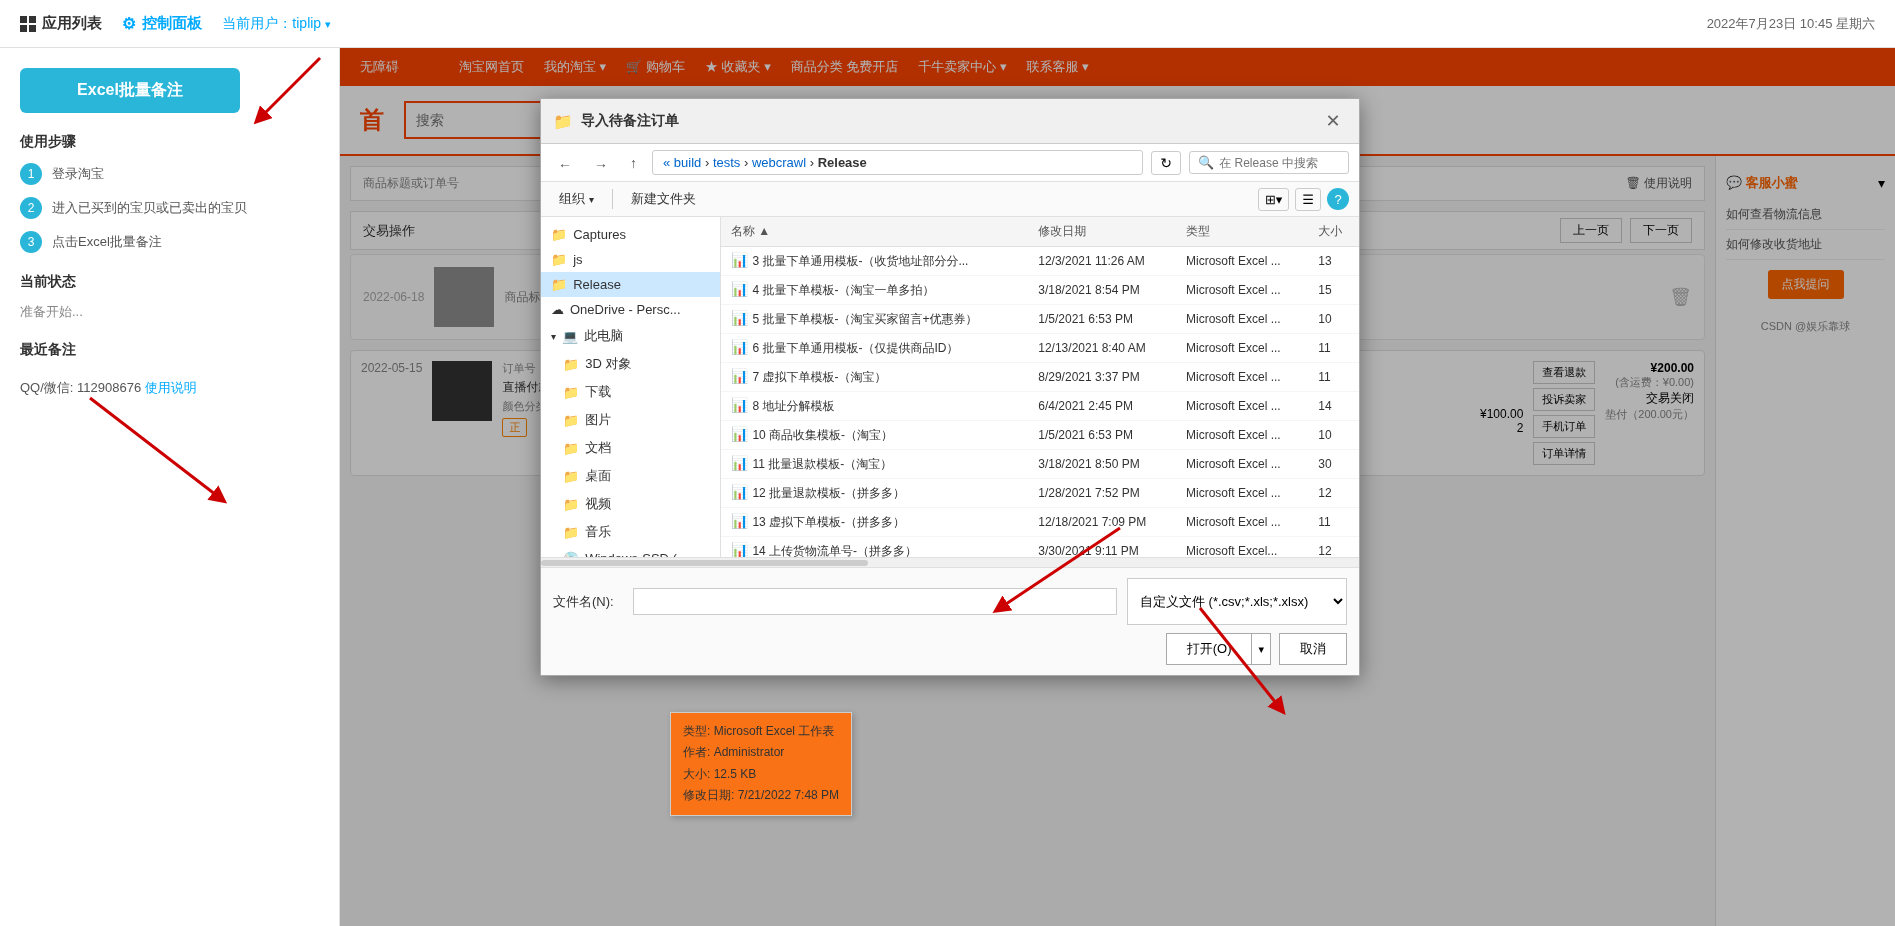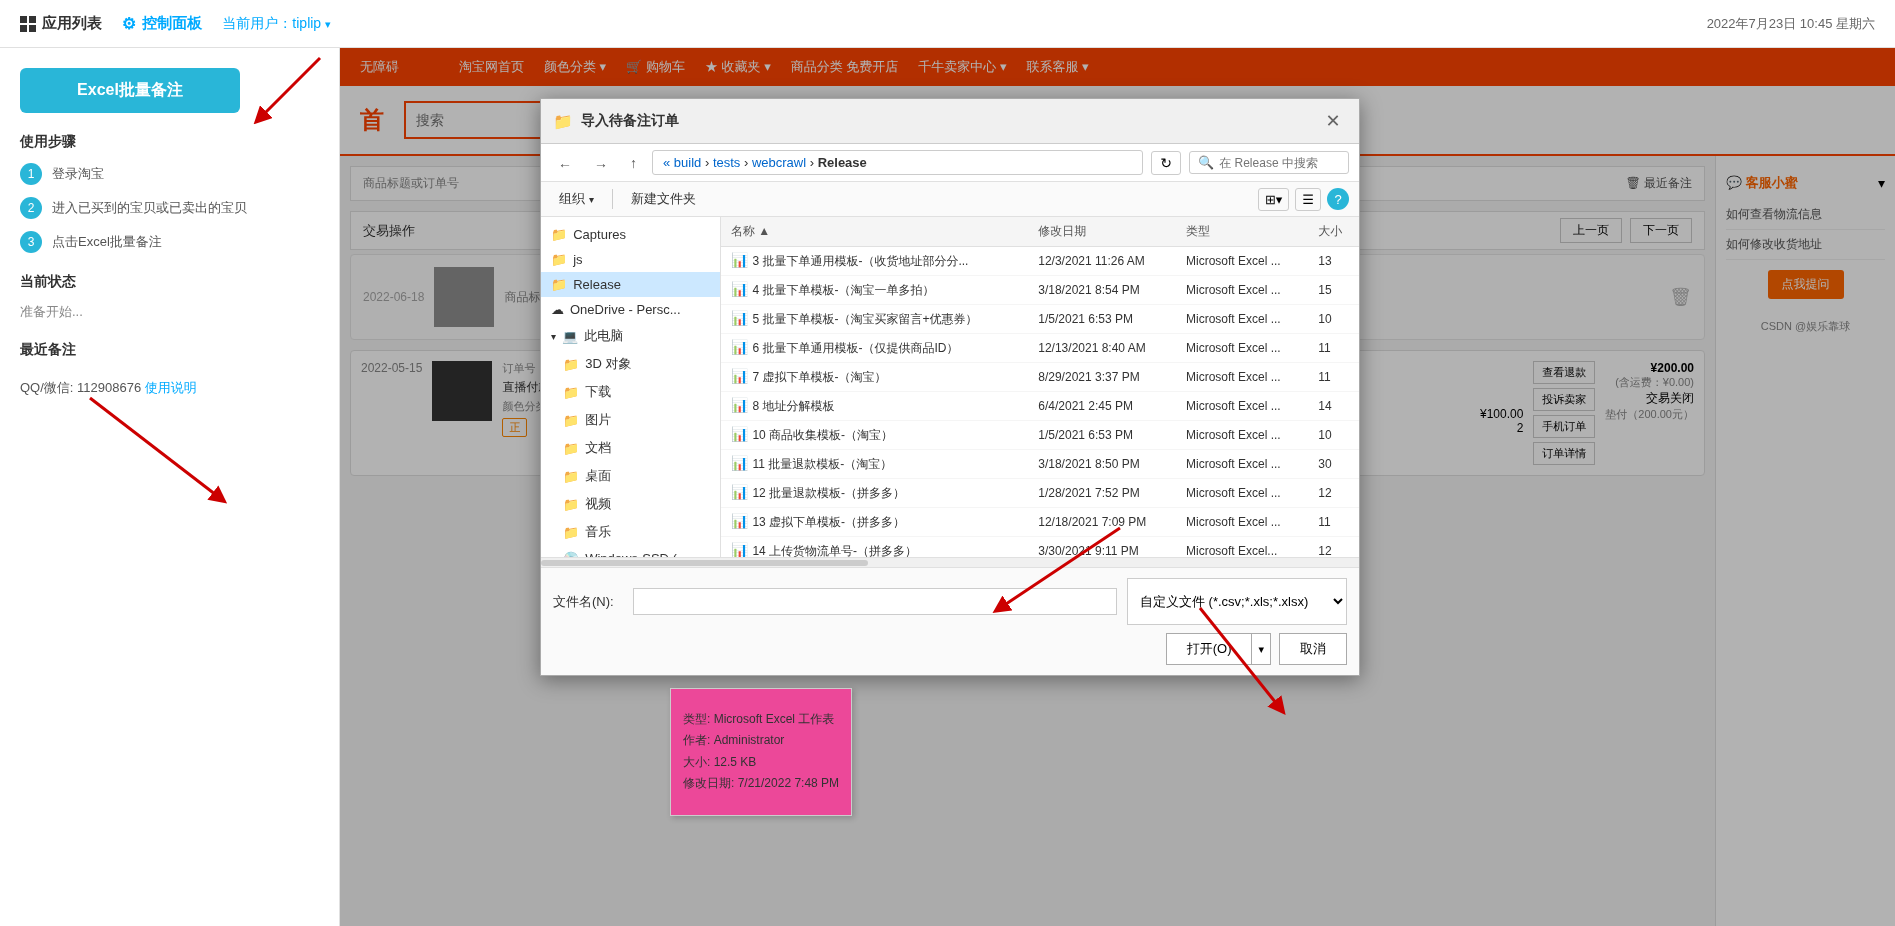--- a/index.html
+++ b/index.html
@@ -483,23 +483,23 @@
       padding: 6px 20px;
       font-size: 13px;
       cursor: pointer;
     }
 
     
     .file-tooltip {
       position: absolute;
       bottom: 110px;
       left: 330px;
-      background: #ec4899;
+      background: #f97316;
       border: 1px solid #ccc;
-      padding: 20px 12px;
+      padding: 8px 12px;
       font-size: 12px;
       color: #333;
       line-height: 1.8;
       z-index: 30;
       box-shadow: 2px 2px 6px rgba(0,0,0,0.2);
     }
 
     
     .arrow-overlay {
       position: absolute;
@@ -604,42 +604,42 @@
       <line x1="30" y1="20" x2="160" y2="120" stroke="#cc0000" stroke-width="3" marker-end="url(#ah2)"></line>
     </svg>
   </div>
 
   <div class="main-content">
 
     <div class="taobao-bg">
       <div class="taobao-topbar">
         <span>无障碍</span>
         <span style="margin-left:40px;">淘宝网首页</span>
-        <span>颜色分类 ▾</span>
+        <span>我的淘宝 ▾</span>
         <span>🛒 购物车</span>
         <span>★ 收藏夹 ▾</span>
         <span>商品分类 免费开店</span>
         <span>千牛卖家中心 ▾</span>
         <span>联系客服 ▾</span>
       </div>
       <div class="taobao-search-bar">
         <span style="font-size:24px;color:#ff4400;font-weight:bold;">首</span>
         <div class="search-box">
           <input class="search-input" type="text" placeholder="搜索" style="">
           <button class="search-btn">搜索</button>
         </div>
       </div>
 
       <div style="display:flex;height:calc(100% - 108px);">
         <div style="flex:1;overflow:auto;padding:10px;">
 
           <div style="display:flex;align-items:center;gap:10px;margin-bottom:10px;background:white;padding:8px 12px;border:1px solid #e0e0e0;">
             <span style="color:#888;font-size:12px;">商品标题或订单号</span>
             <div style="margin-left:auto;display:flex;gap:8px;">
-              <span style="font-size:12px;color:#555;">🗑 最近备注</span>
+              <span style="font-size:12px;color:#555;">🗑 使用说明</span>
             </div>
           </div>
 
           <div style="background:white;border:1px solid #e0e0e0;padding:6px 12px;margin-bottom:4px;display:flex;justify-content:space-between;align-items:center;">
             <span style="font-size:13px;color:#333;">交易操作</span>
             <div style="display:flex;gap:8px;">
               <button style="border:1px solid #ccc;background:white;padding:3px 12px;cursor:pointer;font-size:12px;">上一页</button>
               <button style="border:1px solid #ccc;background:white;padding:3px 12px;cursor:pointer;font-size:12px;">下一页</button>
             </div>
           </div>

